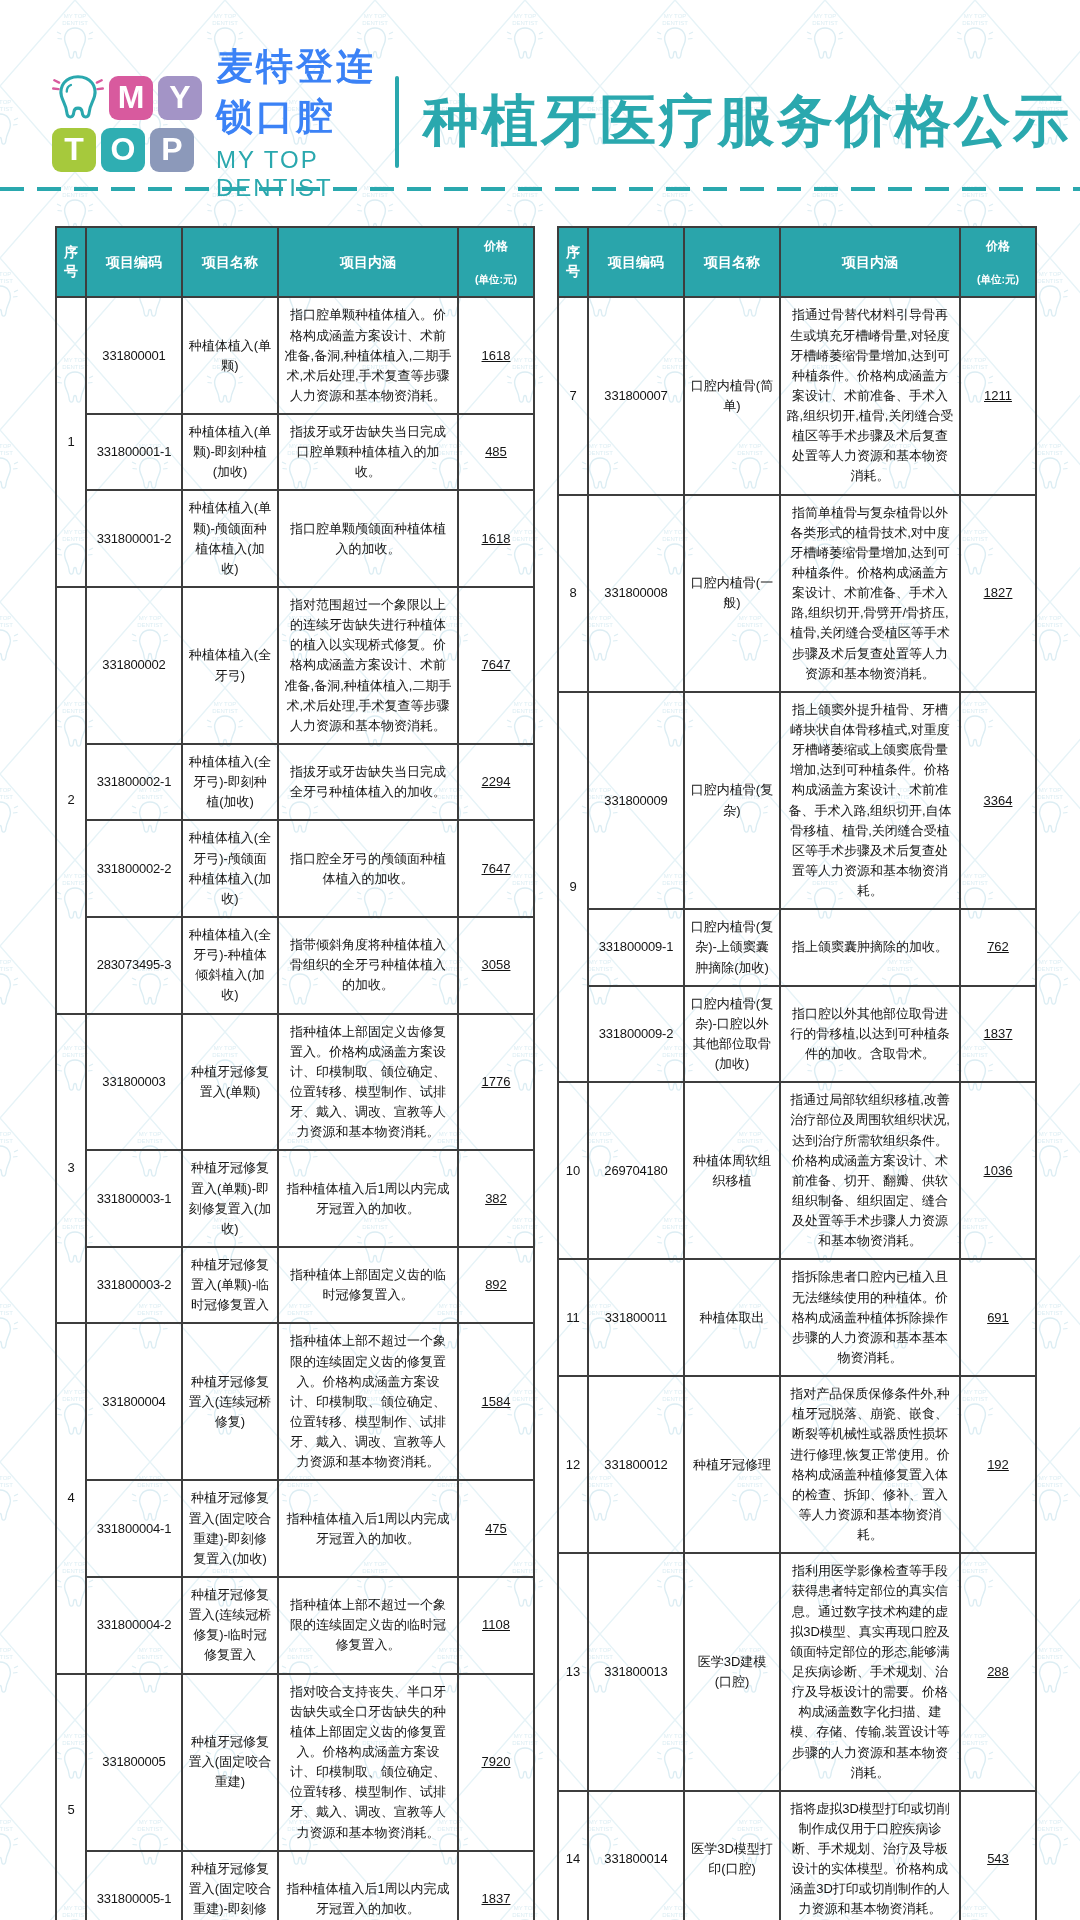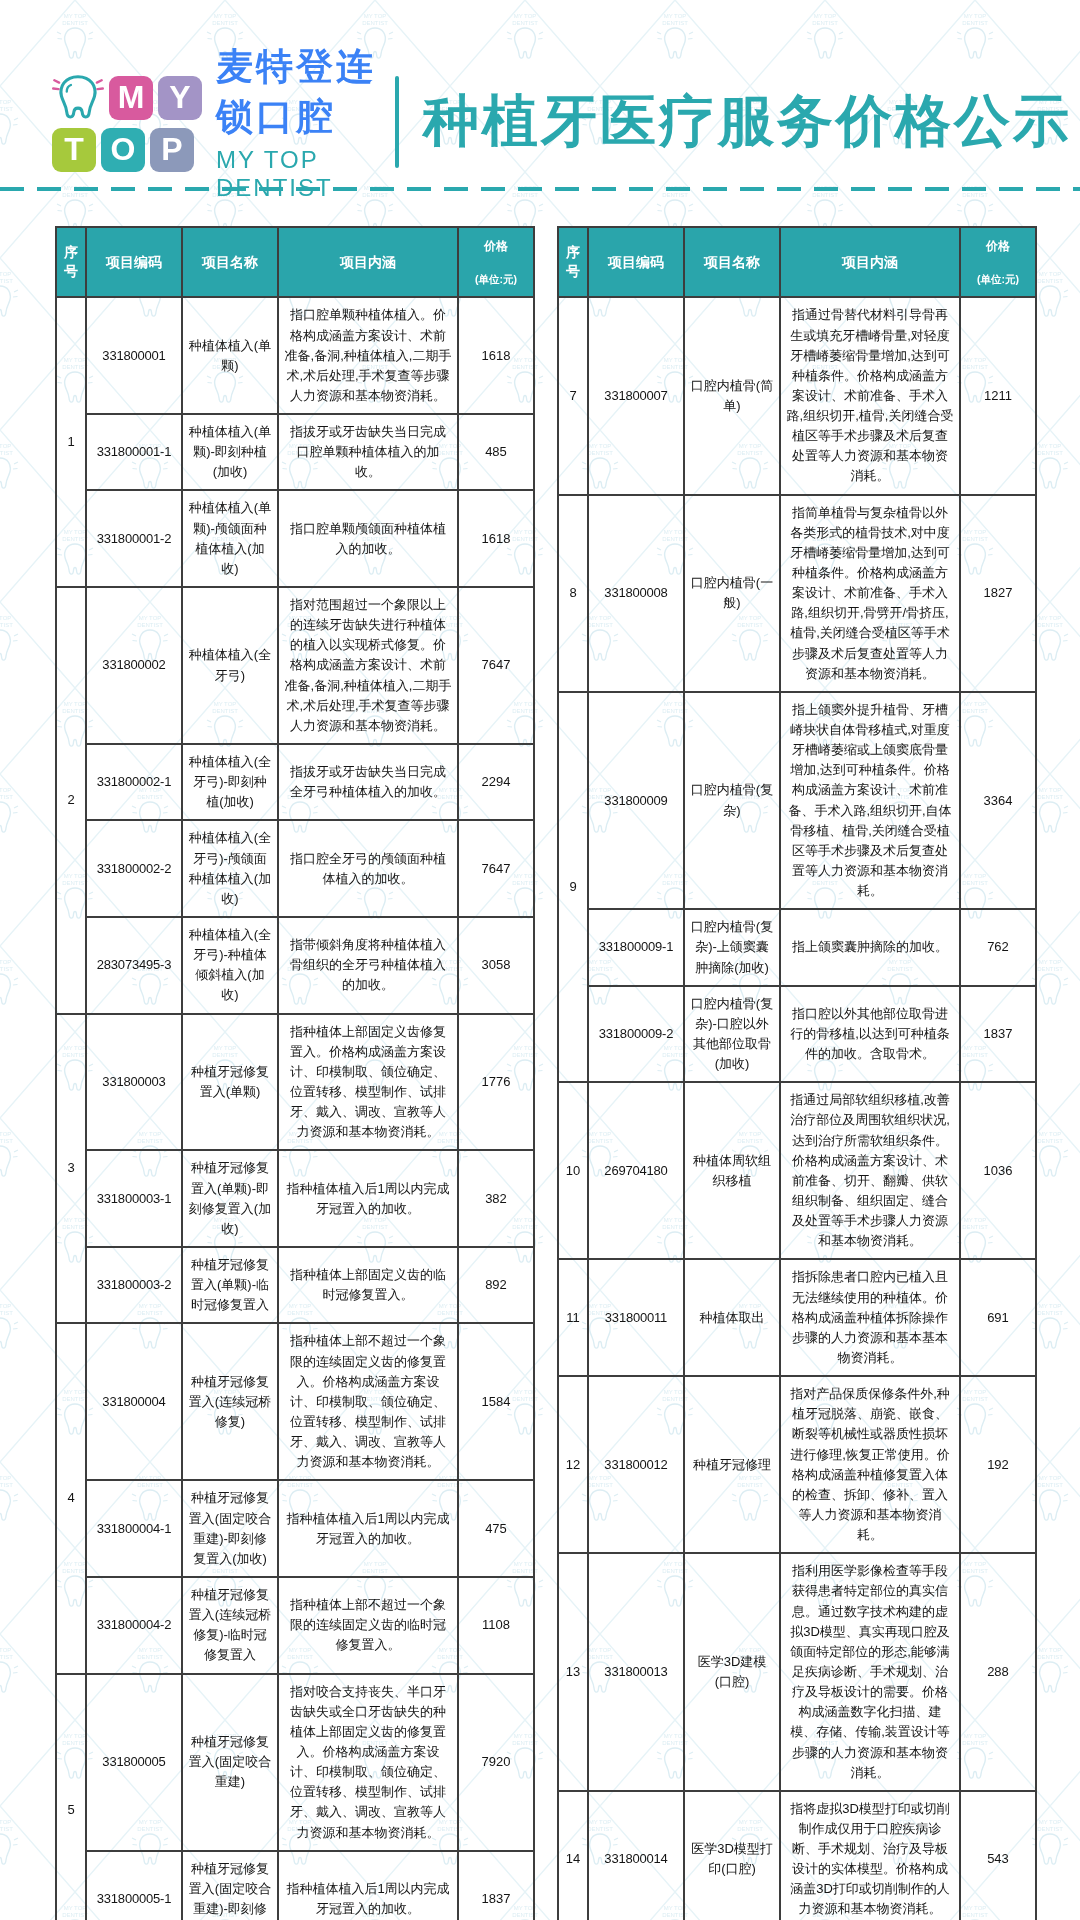--- a/index.html
+++ b/index.html
@@ -46,21 +46,21 @@
   }
   table.price-table thead th{
     background:#2aa5ab;color:#ffffff;font-size:14px;font-weight:bold;
     padding:10px 2px;line-height:1.35;
   }
   table.price-table td{
     font-size:13px;line-height:1.55;padding:7px 5px;color:#141414;font-weight:500;
   }
   td.cell-no{font-size:14px;font-weight:bold;}
   td.cell-code{font-size:12.5px;letter-spacing:-0.2px;}
-  td.cell-price{font-size:13.5px;}
+  td.cell-price{font-size:13.5px;text-decoration:underline;}
   .ph1{display:block;font-size:12px;}
   .ph2{display:block;font-size:10.5px;margin-top:18px;}
 </style>
 </head>
 <body>
 
 <div class="page">
 
   <svg class="watermark" width="1080" height="1920" aria-hidden="true">
     <defs>

